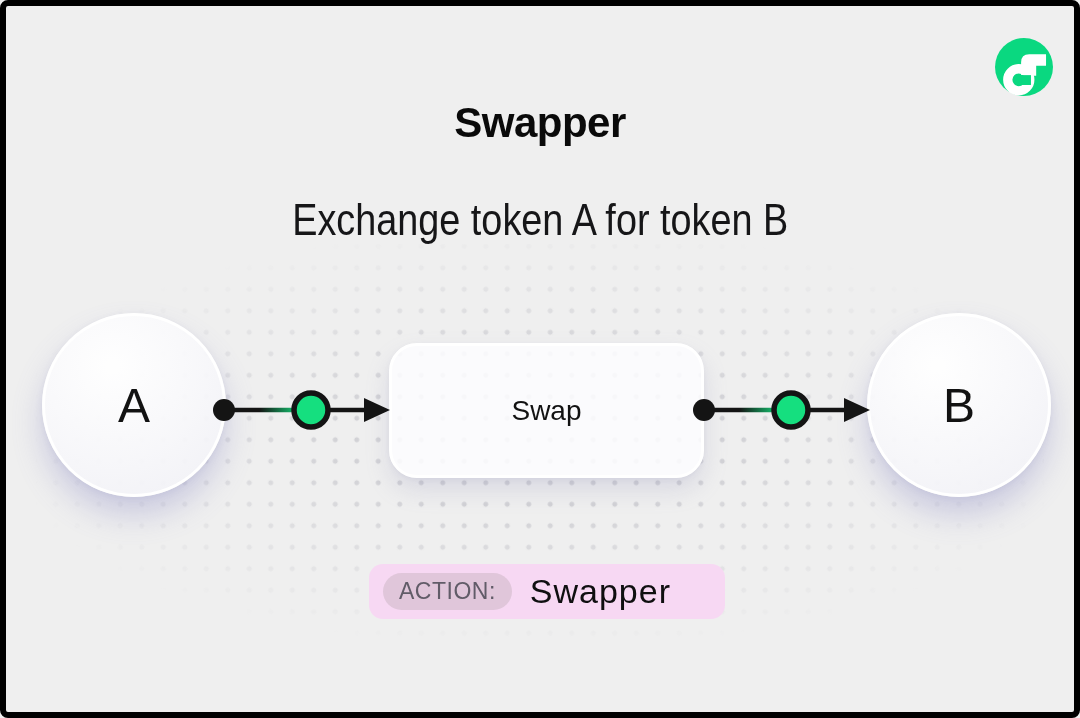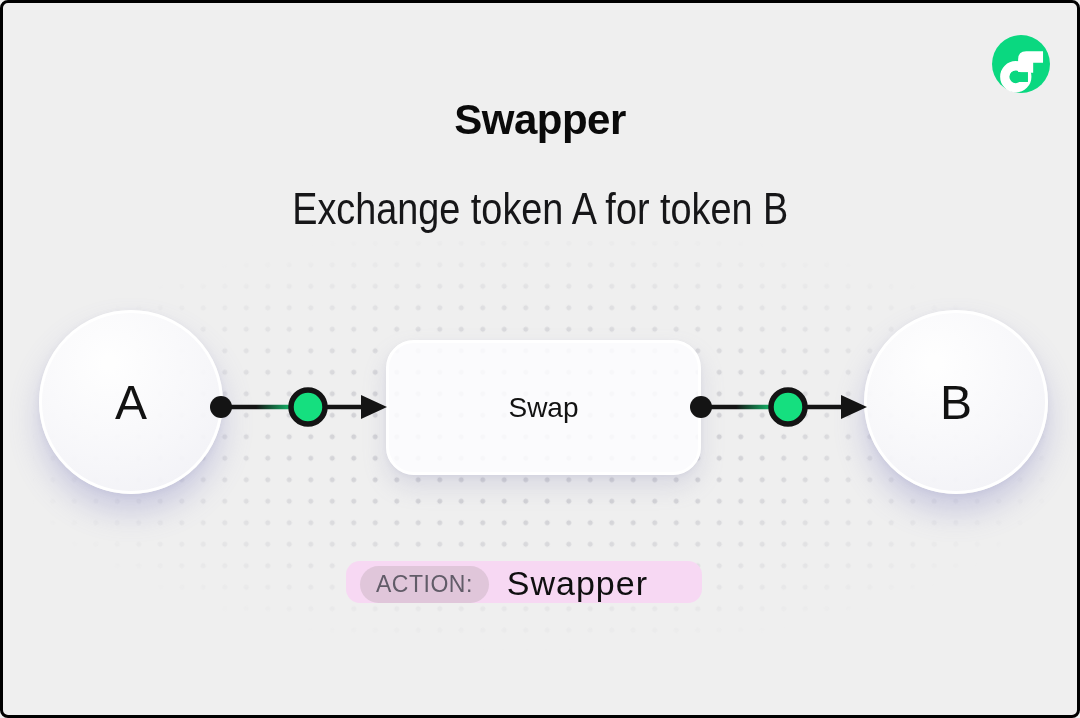--- a/index.html
+++ b/index.html
@@ -1,36 +1,36 @@
 <!DOCTYPE html>
 <html><head>
 <meta charset="utf-8">
 <style>
   html,body{margin:0;padding:0;background:#efefef;}
   *{box-sizing:border-box;}
   .canvas{
     position:relative;width:1080px;height:718px;background:#efefef;
-    border:3px solid #000000;border-radius:8px;overflow:hidden;
+    border:6px solid #000000;border-radius:8px;overflow:hidden;
     font-family:"Liberation Sans","DejaVu Sans",sans-serif;
   }
   
   .dots{
     position:absolute;left:30px;right:30px;top:238px;bottom:55px;
     background-image:radial-gradient(circle,#d2d2d6 2.1px,rgba(210,210,214,0) 2.9px);
     background-size:21.5px 21.5px;background-position:9px 13px;
     -webkit-mask-image:radial-gradient(ellipse 55% 52% at 50% 47%,#000 35%,rgba(0,0,0,0.55) 62%,transparent 98%);
     mask-image:radial-gradient(ellipse 55% 52% at 50% 47%,#000 35%,rgba(0,0,0,0.55) 62%,transparent 98%);
     pointer-events:none;
   }
   .logo{position:absolute;left:989px;top:32px;width:58px;height:58px;}
   .title{
     position:absolute;left:0;right:0;top:66px;text-align:center;
     font-size:42px;font-weight:700;letter-spacing:-0.5px;color:#0a0a0a;line-height:1.1;
   }
-  .subtitle{position:absolute;left:0;right:0;top:180px;text-align:center;color:#161618;line-height:1.15;}
+  .subtitle{position:absolute;left:0;right:0;top:188px;text-align:center;color:#161618;line-height:1.15;}
   .subtitle span{display:inline-block;font-size:45px;font-weight:400;transform:scaleX(0.84);transform-origin:center;}
   
   .node{position:absolute;display:flex;align-items:center;justify-content:center;color:#121212;}
   .node.circle{
     width:184px;height:184px;border-radius:50%;
     background:radial-gradient(circle at 38% 28%,rgba(255,255,255,0.97) 0%,rgba(248,248,251,0.90) 55%,rgba(240,240,246,0.86) 100%);
     border:3px solid #ffffff;
     box-shadow:0 18px 30px rgba(120,120,190,0.30),0 2px 6px rgba(130,130,180,0.10);
   }
   .node.circle .lbl{font-size:48px;font-weight:400;}
@@ -38,22 +38,22 @@
     left:383px;top:337px;width:315px;height:135px;border-radius:28px;
     background:rgba(253,253,255,0.86);border:3px solid #ffffff;
     box-shadow:0 12px 24px rgba(130,130,175,0.20),0 2px 5px rgba(130,130,180,0.08);
   }
   .node.box .lbl{font-size:28px;font-weight:400;}
   .node.a{left:36px;top:307px;}
   .node.b{left:861px;top:307px;}
   .edges{position:absolute;left:0;top:0;pointer-events:none;}
   
   .badge{
-    position:absolute;left:343px;top:558px;width:356px;height:42px;border-radius:14px;
-    background:#f7d8f3;display:flex;align-items:flex-end;padding-left:14px;
+    position:absolute;left:363px;top:558px;width:356px;height:55px;border-radius:14px;
+    background:#f7d8f3;display:flex;align-items:center;padding-left:14px;
   }
   .badge .pill{
     height:37px;min-width:127px;border-radius:19px;background:#e0c6da;
     display:flex;align-items:center;justify-content:center;
     font-size:23px;font-weight:500;letter-spacing:0.5px;color:#615c68;padding:0 16px;
   }
   .badge .value{margin-left:18px;font-size:34px;font-weight:400;letter-spacing:1px;color:#0f0f10;}
 </style>
 </head>
 <body>

